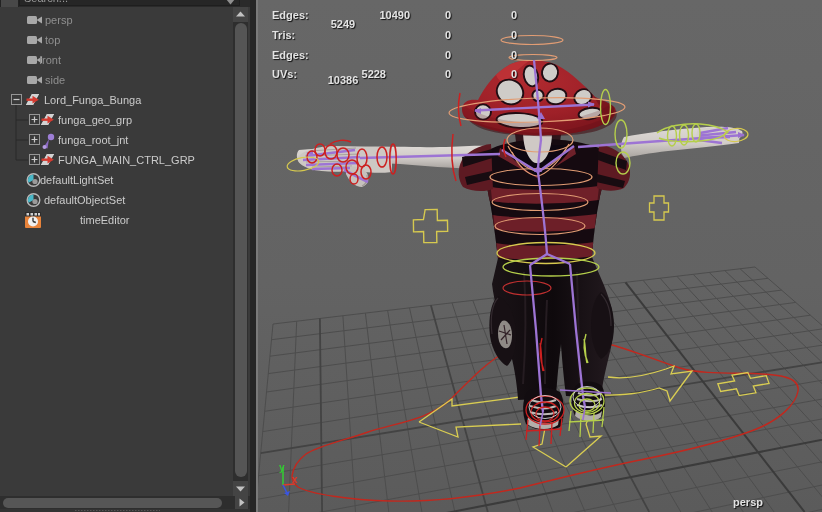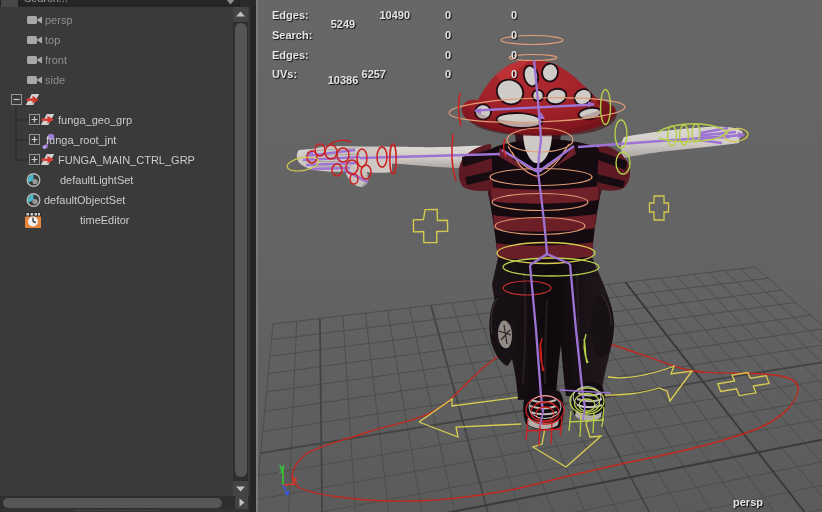--- a/index.html
+++ b/index.html
@@ -317,26 +317,27 @@
    <rect x="26.5" y="213" width="2.5" height="2.5" fill="#cfcfcf"></rect>
         <rect x="30.5" y="213" width="2.5" height="2.5" fill="#cfcfcf"></rect>
         <rect x="34.5" y="213" width="2.5" height="2.5" fill="#cfcfcf"></rect>
         <rect x="38" y="213" width="2" height="2.5" fill="#cfcfcf"></rect>
    <circle cx="33" cy="221.5" r="5" fill="#f0f0f0"></circle>
    <path d="M33 221.5 L33 217.8 M33 221.5 L35.8 222.5" stroke="#333" stroke-width="1.4" fill="none"></path>
   </g>
  </svg>
  <div class="row dim" style="left:45px;top:10px;">persp</div>
  <div class="row dim" style="left:45px;top:30px;">top</div>
- <div class="row dim" style="left:45px;top:50px;">front</div>
+ <div class="row dim" style="left:39px;top:50px;">front</div>
  <div class="row dim" style="left:45px;top:70px;">side</div>
+ <div class="row" style="left:44px;top:90px;">Lord_Funga_Bunga</div>
  <div class="row" style="left:58px;top:110px;">funga_geo_grp</div>
- <div class="row" style="left:46px;top:130px;">funga_root_jnt</div>
+ <div class="row" style="left:58px;top:130px;">funga_root_jnt</div>
  <div class="row" style="left:58px;top:150px;text-align:right;">FUNGA_MAIN_CTRL_GRP</div>
- <div class="row" style="left:60px;top:170px;">defaultLightSet</div>
+ <div class="row" style="left:40px;top:170px;">defaultLightSet</div>
  <div class="row" style="left:44px;top:190px;">defaultObjectSet</div>
  <div class="row" style="left:44px;top:210px;margin-left:36px;">timeEditor</div>
  <div id="srow">
   <div id="sfield">Search...</div>
   <div id="sicon"></div>
       <svg style="position:absolute;left:224px;top:0px;" width="14" height="7">
         <path d="M2 -1 L11 -1 L6.5 4.5 Z" fill="#8f8f8f"></path>
       </svg>
  </div>
  <div id="vsb"></div>
@@ -362,24 +363,24 @@
       <svg width="250" height="3">
         <line x1="75" y1="1.5" x2="160" y2="1.5" stroke="#555" stroke-width="1" stroke-dasharray="1.5 1.5"></line>
       </svg>
     </div>
 </div>
 <div id="vpedge"></div>
 <div class="hud" style="left:272px;top:9px;">Edges:</div>
 <div class="hud" style="left:300px;top:9px;width:110px;text-align:right;">10490</div>
 <div class="hud" style="left:400px;top:9px;width:51px;text-align:right;">0</div>
 <div class="hud" style="left:466px;top:9px;width:51px;text-align:right;">0</div>
-<div class="hud" style="left:272px;top:28.5px;">Search:</div>
+<div class="hud" style="left:272px;top:28.5px;">Tris:</div>
 <div class="hud" style="left:300px;top:18px;width:86px;text-align:center;">5249</div>
 <div class="hud" style="left:400px;top:28.5px;width:51px;text-align:right;">0</div>
 <div class="hud" style="left:466px;top:28.5px;width:51px;text-align:right;">0</div>
 <div class="hud" style="left:272px;top:48.5px;">Edges:</div>
 <div class="hud" style="left:300px;top:48.5px;width:86px;text-align:center;margin-top:25px;">10386</div>
 <div class="hud" style="left:400px;top:48.5px;width:51px;text-align:right;">0</div>
 <div class="hud" style="left:466px;top:48.5px;width:51px;text-align:right;">0</div>
 <div class="hud" style="left:272px;top:67.5px;">UVs:</div>
-<div class="hud" style="left:300px;top:67.5px;width:86px;text-align:right;">6257</div>
+<div class="hud" style="left:300px;top:67.5px;width:86px;text-align:right;">5228</div>
 <div class="hud" style="left:400px;top:67.5px;width:51px;text-align:right;">0</div>
 <div class="hud" style="left:466px;top:67.5px;width:51px;text-align:right;">0</div>
 <div class="hud" style="left:728px;top:496px;width:40px;text-align:center;">persp</div>
 </body></html>

